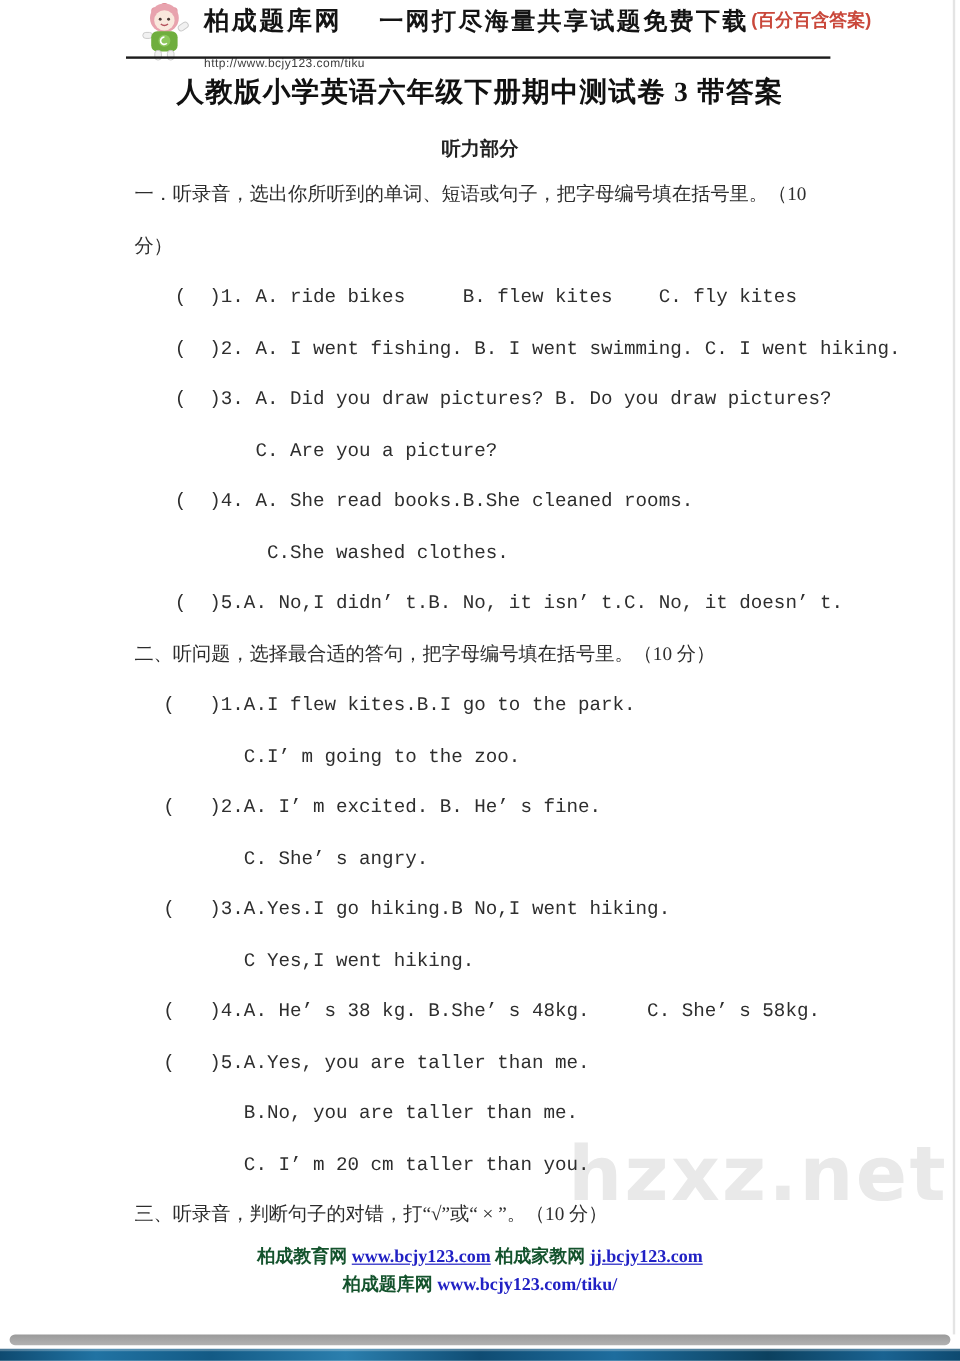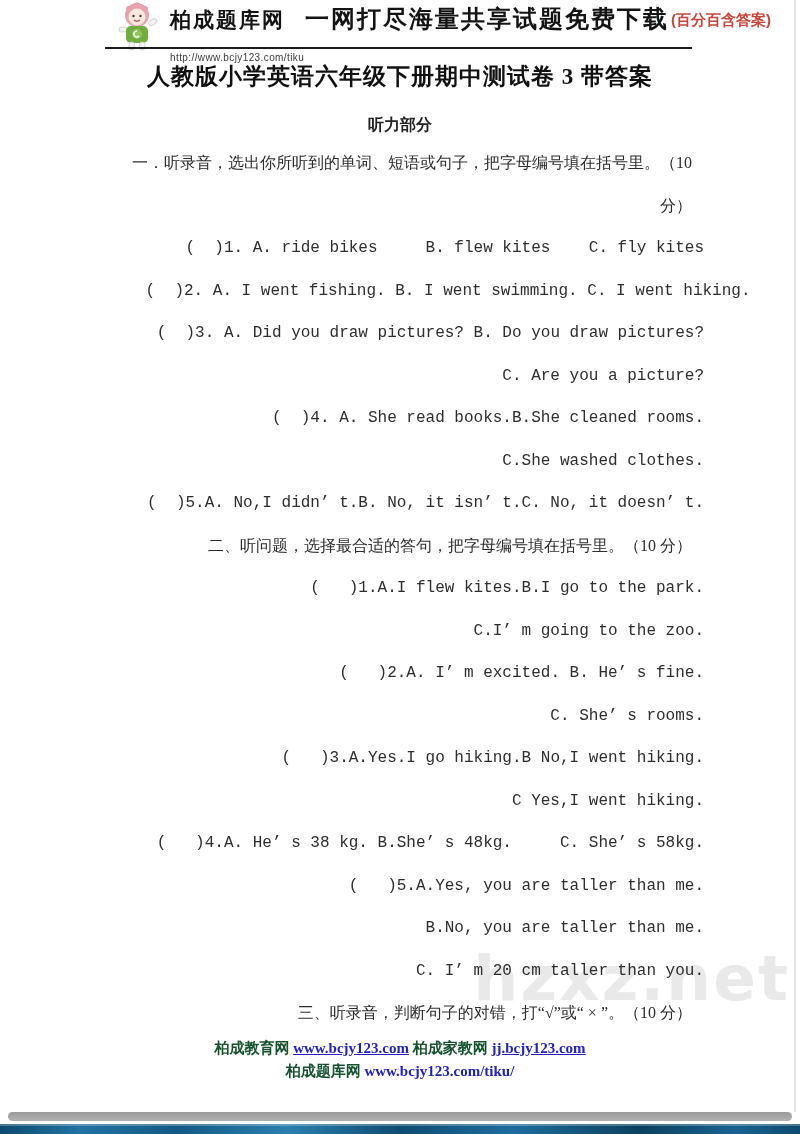--- a/index.html
+++ b/index.html
@@ -5,31 +5,31 @@
   html,body{margin:0;padding:0;}
   body{width:800px;height:1134px;background:#ffffff;font-family:"Liberation Serif","DejaVu Serif",serif;overflow:hidden;}
   .page{position:relative;width:800px;height:1134px;background:#ffffff;}
 
   
   .hd{position:relative;height:50px;z-index:2;}
   .mascot{position:absolute;left:110px;top:1px;width:52px;height:50px;}
   .hd-text{margin-left:170px;padding-top:3px;}
   .hd-line1{white-space:nowrap;}
   .brush{font-family:"DejaVu Serif","Liberation Serif",serif;font-weight:900;font-size:21px;color:#141414;letter-spacing:2px;}
-  .slogan{margin-left:20px;font-size:24px;}
+  .slogan{margin-left:31px;font-size:20px;}
   .red-note{font-size:15px;font-weight:bold;color:#c9473a;margin-left:2px;vertical-align:2px;font-family:"Liberation Sans",sans-serif;}
   .hd-url{margin-top:17px;font-size:10px;color:#3d3d3d;font-family:"Liberation Sans","DejaVu Sans",sans-serif;letter-spacing:.4px;}
   .hd-rule{position:absolute;left:105px;top:47px;width:587px;height:2px;background:#1c1c1c;}
 
   
   h1.title{margin:12px 0 0 0;text-align:center;font-size:23px;line-height:30px;font-weight:900;color:#111;letter-spacing:1px;position:relative;z-index:2;}
   .subtitle{margin-top:22px;text-align:center;font-size:16px;line-height:22px;font-weight:bold;color:#222;font-family:"Liberation Sans","DejaVu Sans",sans-serif;position:relative;z-index:2;}
 
   
-  .content{margin:6px 96px 0 112px;position:relative;z-index:2;text-align:right;}
+  .content{margin:6px 96px 0 112px;position:relative;z-index:2;}
   .sec{margin:0;font-size:16px;line-height:42.5px;color:#2d2d2d;width:580px;}
   .mono{font-family:"Liberation Mono","DejaVu Sans Mono",monospace;font-size:16px;line-height:42.5px;color:#2e2e2e;white-space:pre;margin-left:24px;}
 
   
   .footer{margin-top:2px;text-align:center;position:relative;z-index:2;}
   .f-line{font-size:15px;line-height:23px;font-weight:bold;}
   .f-dark{color:#14532d;}
   .f-link{color:#2121c4;text-decoration:underline;cursor:pointer;font-family:"Liberation Serif",serif;}
   .f-link.nound{text-decoration:none;}
 
@@ -85,21 +85,21 @@
     <div class="mono"> (  )3. A. Did you draw pictures? B. Do you draw pictures?</div>
     <div class="mono">        C. Are you a picture?</div>
     <div class="mono"> (  )4. A. She read books.B.She cleaned rooms.</div>
     <div class="mono">         C.She washed clothes.</div>
     <div class="mono"> (  )5.A. No,I didn’ t.B. No, it isn’ t.C. No, it doesn’ t.</div>
 
     <p class="sec">二、听问题，选择最合适的答句，把字母编号填在括号里。（10 分）</p>
     <div class="mono">(   )1.A.I flew kites.B.I go to the park.</div>
     <div class="mono">       C.I’ m going to the zoo.</div>
     <div class="mono">(   )2.A. I’ m excited. B. He’ s fine.</div>
-    <div class="mono">       C. She’ s rooms.</div>
+    <div class="mono">       C. She’ s angry.</div>
     <div class="mono">(   )3.A.Yes.I go hiking.B No,I went hiking.</div>
     <div class="mono">       C Yes,I went hiking.</div>
     <div class="mono">(   )4.A. He’ s 38 kg. B.She’ s 48kg.     C. She’ s 58kg.</div>
     <div class="mono">(   )5.A.Yes, you are taller than me.</div>
     <div class="mono">       B.No, you are taller than me.</div>
     <div class="mono">       C. I’ m 20 cm taller than you.</div>
 
     <p class="sec">三、听录音，判断句子的对错，打“√”或“ × ”。（10 分）</p>
   </div>
 

